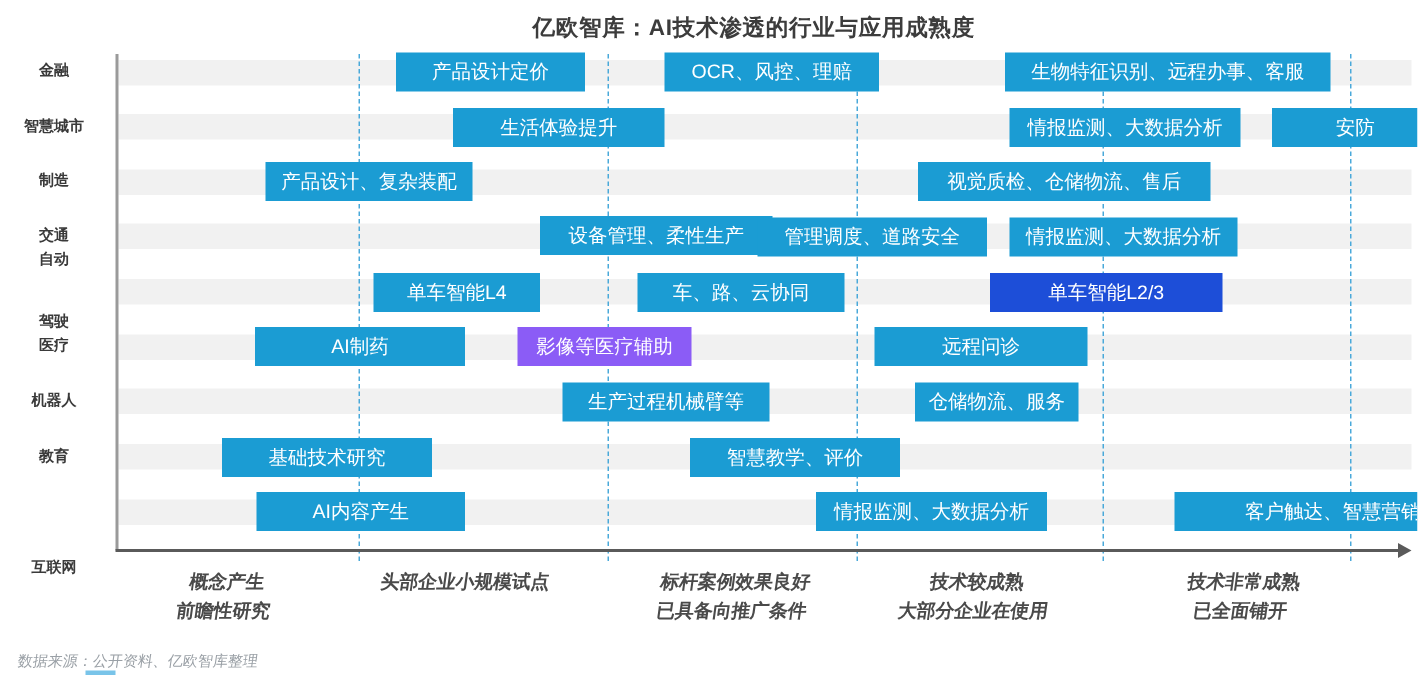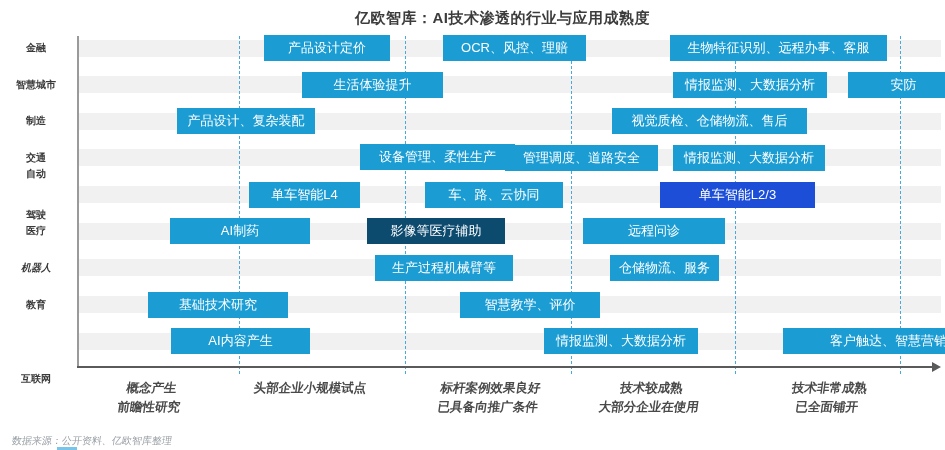--- a/index.html
+++ b/index.html
@@ -69,24 +69,24 @@
         <div>驾驶</div>
       </div>
       <div class="box" style="top: 181.6px; left: 249px; width: 111px; background: rgb(27, 156, 211);">单车智能L4</div>
       <div class="box" style="top: 181.6px; left: 425px; width: 138px; background: rgb(27, 156, 211);">车、路、云协同</div>
       <div class="box" style="top: 181.6px; left: 632px; width: 155px; background: #1d4ed8; margin-left: 28px;">单车智能L2/3</div>
       <div class="row-bar" style="top: 222.75px;"></div>
       <div class="row-label" style="top: 218.25px; height: 26px;">
         <div>医疗</div>
       </div>
       <div class="box" style="top: 218.25px; left: 170px; width: 140px; background: rgb(27, 156, 211);">AI制药</div>
-      <div class="box" style="top: 218.25px; left: 367px; width: 138px; background: #0c4a6e;">影像等医疗辅助</div>
+      <div class="box" style="top: 218.25px; left: 345px; width: 116px; background: #8b5cf6;">影像等医疗辅助</div>
       <div class="box" style="top: 218.25px; left: 583px; width: 142px; background: rgb(27, 156, 211);">远程问诊</div>
       <div class="row-bar" style="top: 259.4px;"></div>
-      <div class="row-label" style="top: 254.9px; height: 26px; font-style: italic;">
+      <div class="row-label" style="top: 254.9px; height: 26px;">
         <div>机器人</div>
       </div>
       <div class="box" style="top: 254.9px; left: 375px; width: 138px; background: rgb(27, 156, 211);">生产过程机械臂等</div>
       <div class="box" style="top: 254.9px; left: 610px; width: 109px; background: rgb(27, 156, 211);">仓储物流、服务</div>
       <div class="row-bar" style="top: 296.05px;"></div>
       <div class="row-label" style="top: 291.55px; height: 26px;">
         <div>教育</div>
       </div>
       <div class="box" style="top: 291.55px; left: 148px; width: 140px; background: rgb(27, 156, 211);">基础技术研究</div>
       <div class="box" style="top: 291.55px; left: 460px; width: 140px; background: rgb(27, 156, 211); text-align: center;">智慧教学、评价</div>

